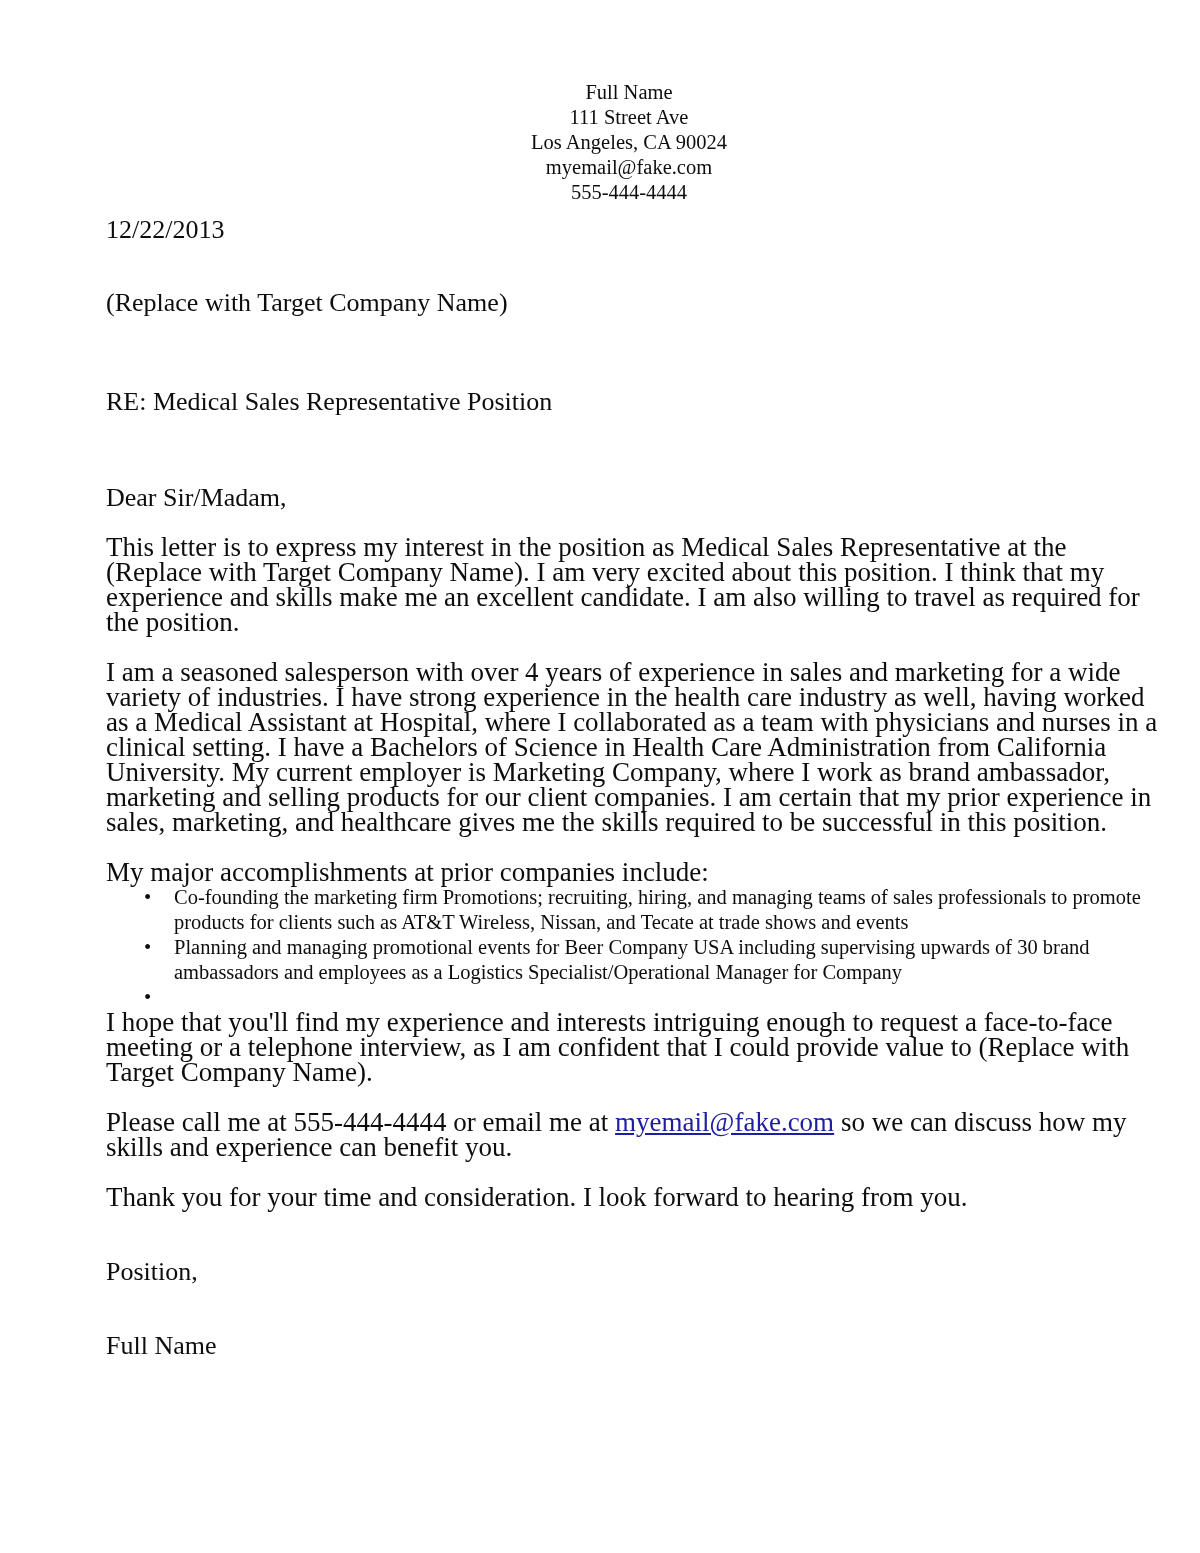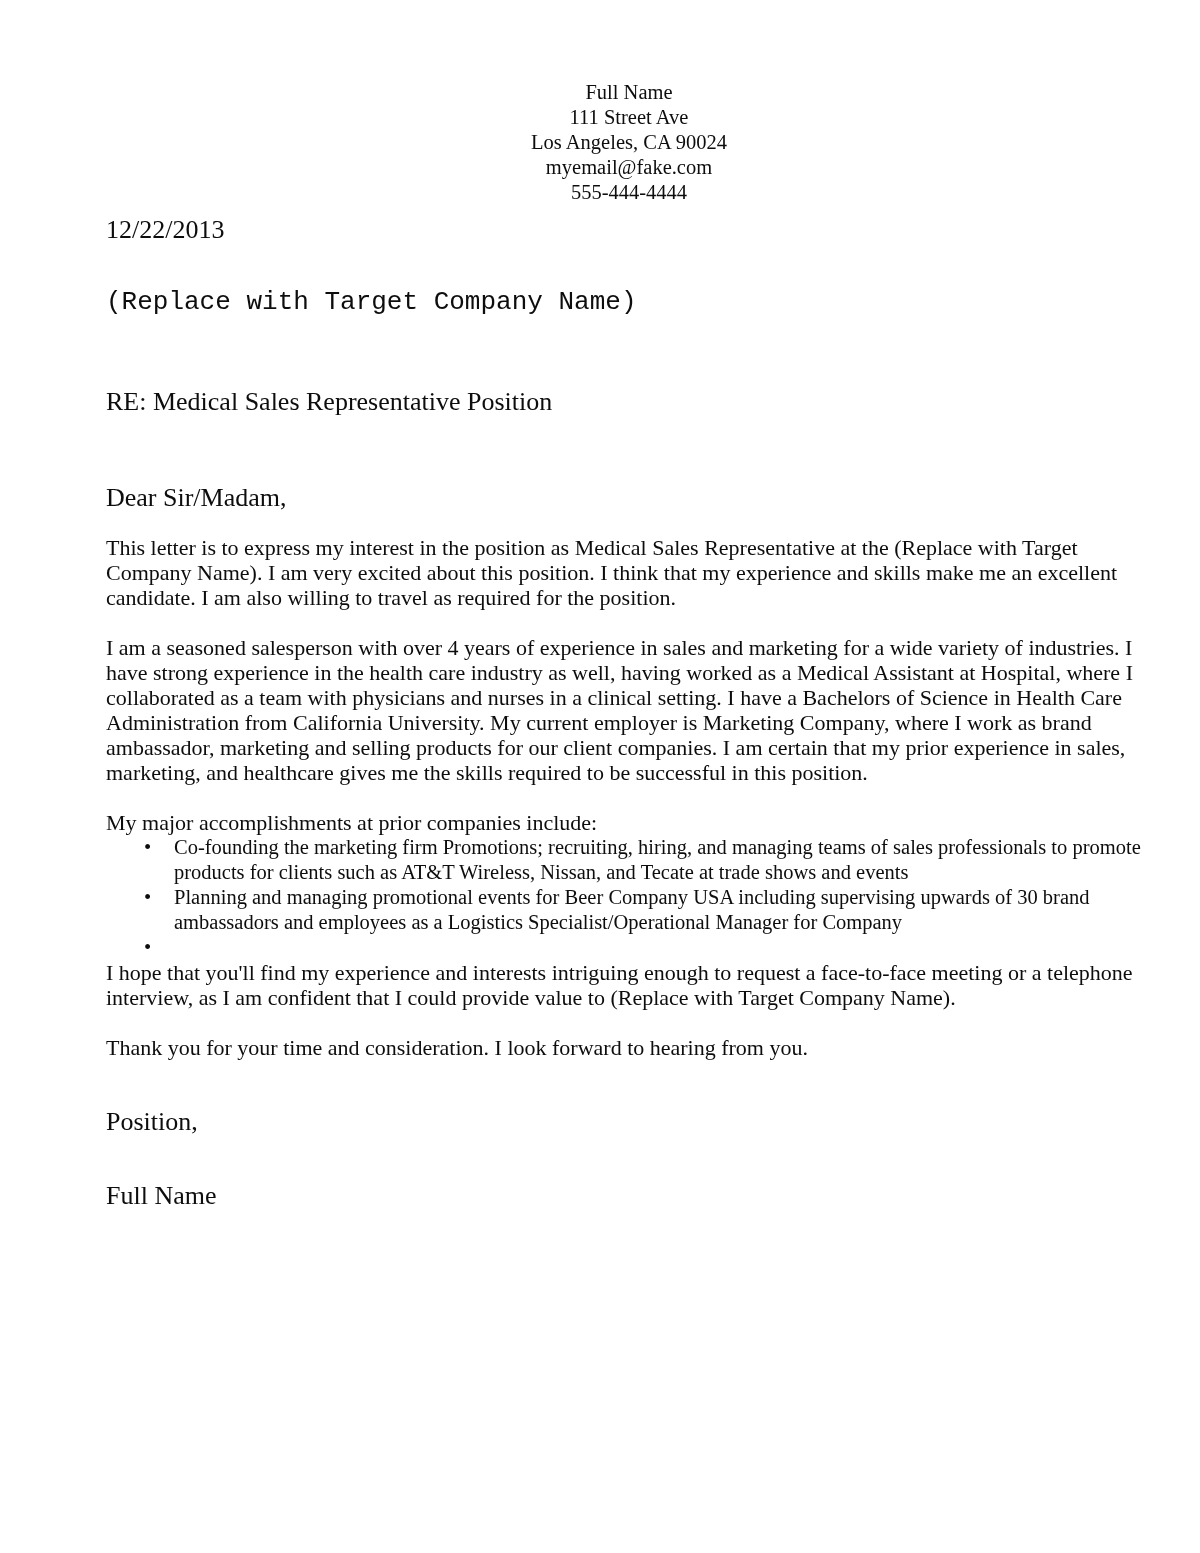--- a/index.html
+++ b/index.html
@@ -44,26 +44,26 @@
   }
 
   
   .blk {
     font-size: 26px;
     line-height: 25px;
     margin: 0;
     text-align: left;
   }
   .date-line { padding-top: 12px; }
-  .company-line { padding-top: 48px; font-family: Liberation Mono, monospace; }
+  .company-line { padding-top: 48px; }
   .re-line { padding-top: 74px; }
   .salutation { padding-top: 71px; }
 
   .para {
-    font-size: 22px;
+    font-size: 27px;
     line-height: 25px;
     margin: 0;
     padding-top: 25px;
     text-align: left;
   }
 
   
   .bullets {
     list-style: none;
     margin: 0;
@@ -139,20 +139,21 @@
         <span>Planning and managing promotional events for Beer Company USA including supervising upwards of 30 brand ambassadors and employees as a Logistics Specialist/Operational Manager for Company</span>
       </li>
       <li>
         <span class="marker">•</span>
       </li>
     </ul>
 
 
     <p class="para closing">I hope that you'll find my experience and interests intriguing enough to request a face-to-face meeting or a telephone interview, as I am confident that I could provide value to (Replace with Target Company Name).</p>
 
+    <p class="para"><span>Please call me at 555-444-4444 or email me at </span><a class="email-link" href="#">myemail@fake.com</a><span> so we can discuss how my skills and experience can benefit you.</span></p>
 
     <p class="para">Thank you for your time and consideration. I look forward to hearing from you.</p>
 
     <div class="blk sincerely">Position,</div>
 
     <div class="blk signature">Full Name</div>
 
   </div>
 </div>
 

